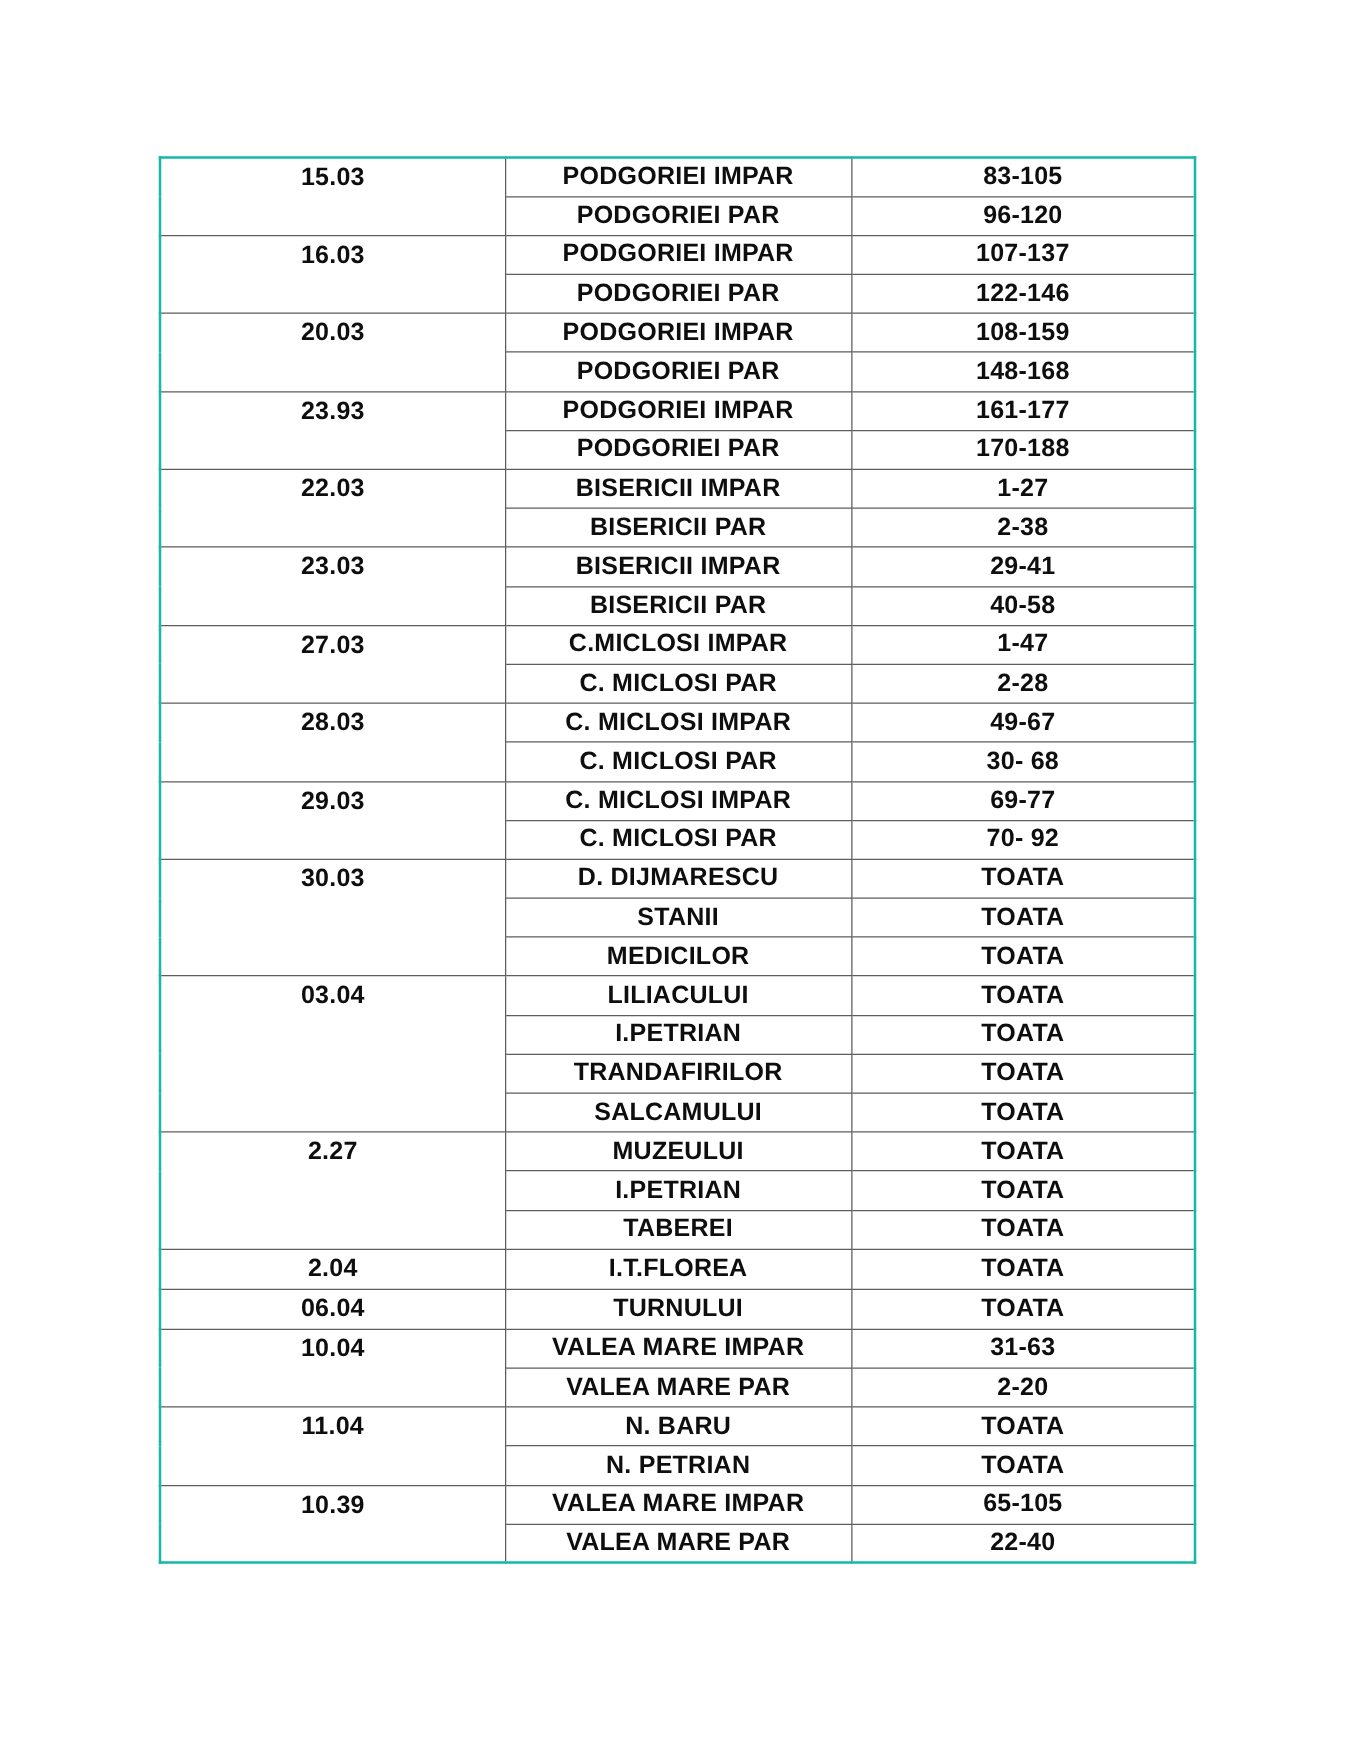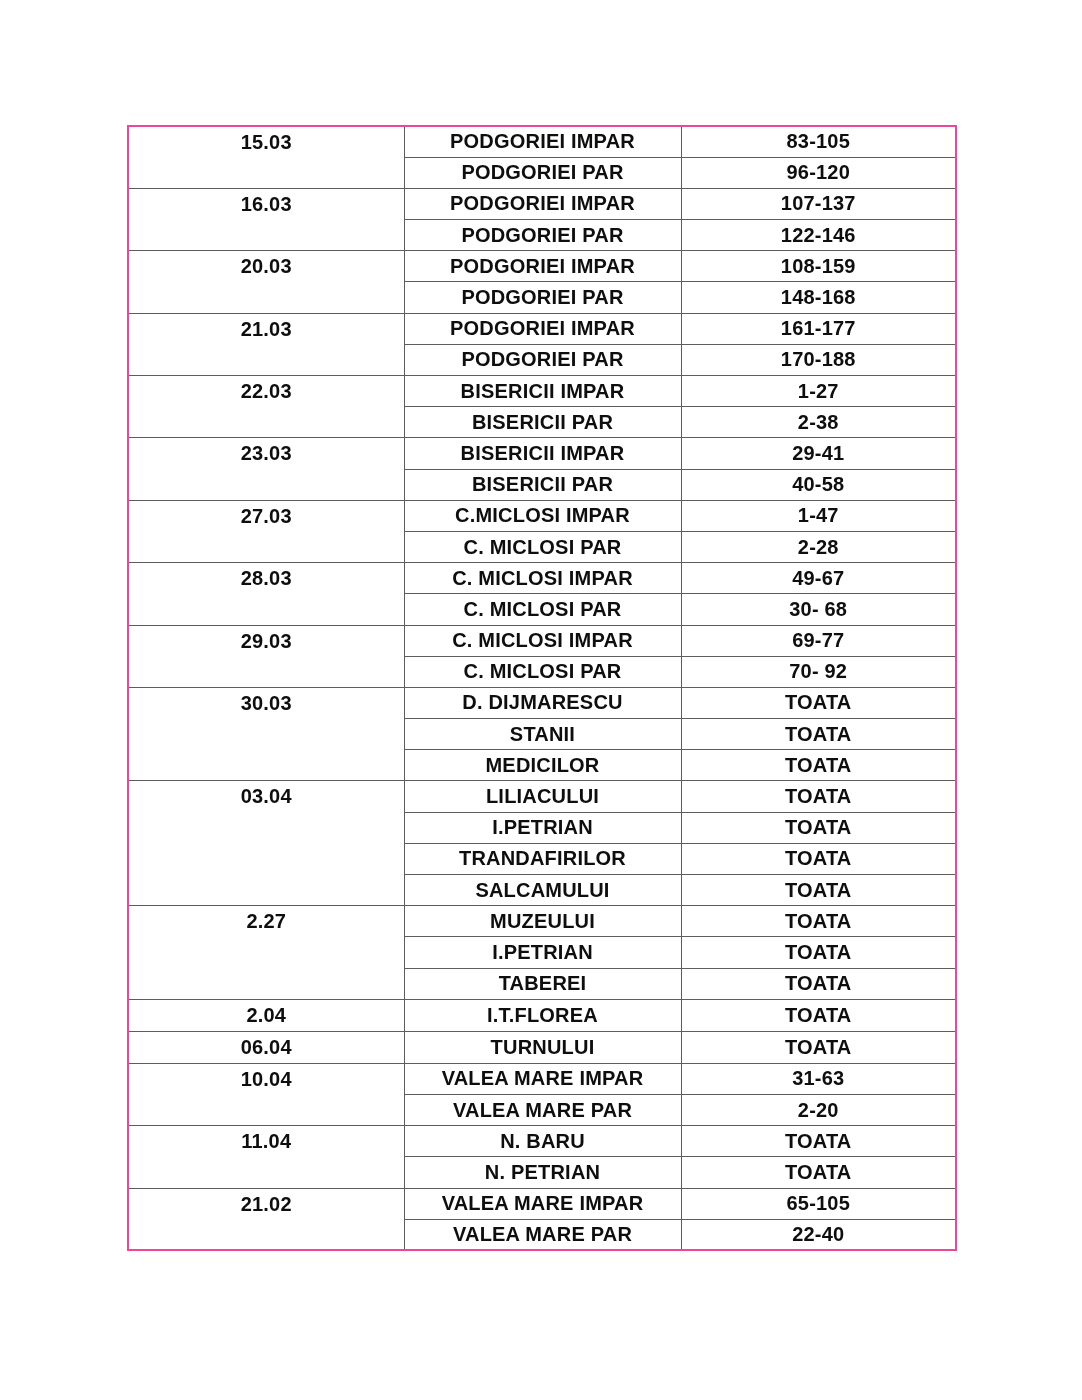--- a/index.html
+++ b/index.html
@@ -15,21 +15,21 @@
     overflow: hidden;
     font-family: "Liberation Sans", sans-serif;
   }
   table.schedule {
     position: absolute;
     left: 127px;
     top: 125px;
     width: 828px;
     border-collapse: collapse;
     table-layout: fixed;
-    border: 2px solid #ec4899;
+    border: 2px solid #14b8a6;
   }
   table.schedule tr {
     height: 31.2px;
   }
   table.schedule td {
     border: 1.5px solid #5d5d5d;
     padding: 0;
     text-align: center;
     vertical-align: middle;
     font-weight: bold;
@@ -76,21 +76,21 @@
       <tr>
         <td class="c-date" rowspan="2">20.03</td>
         <td class="c-street">PODGORIEI IMPAR</td>
         <td class="c-range">108-159</td>
       </tr>
       <tr>
         <td class="c-street">PODGORIEI PAR</td>
         <td class="c-range">148-168</td>
       </tr>
       <tr>
-        <td class="c-date" rowspan="2">21.03</td>
+        <td class="c-date" rowspan="2">23.93</td>
         <td class="c-street">PODGORIEI IMPAR</td>
         <td class="c-range">161-177</td>
       </tr>
       <tr>
         <td class="c-street">PODGORIEI PAR</td>
         <td class="c-range">170-188</td>
       </tr>
       <tr>
         <td class="c-date" rowspan="2">22.03</td>
         <td class="c-street">BISERICII IMPAR</td>
@@ -201,21 +201,21 @@
       <tr>
         <td class="c-date" rowspan="2">11.04</td>
         <td class="c-street">N. BARU</td>
         <td class="c-range">TOATA</td>
       </tr>
       <tr>
         <td class="c-street">N. PETRIAN</td>
         <td class="c-range">TOATA</td>
       </tr>
       <tr>
-        <td class="c-date" rowspan="2">21.02</td>
+        <td class="c-date" rowspan="2">10.39</td>
         <td class="c-street">VALEA MARE IMPAR</td>
         <td class="c-range">65-105</td>
       </tr>
       <tr>
         <td class="c-street">VALEA MARE PAR</td>
         <td class="c-range">22-40</td>
       </tr>
     </tbody>
   </table>
 </div>

